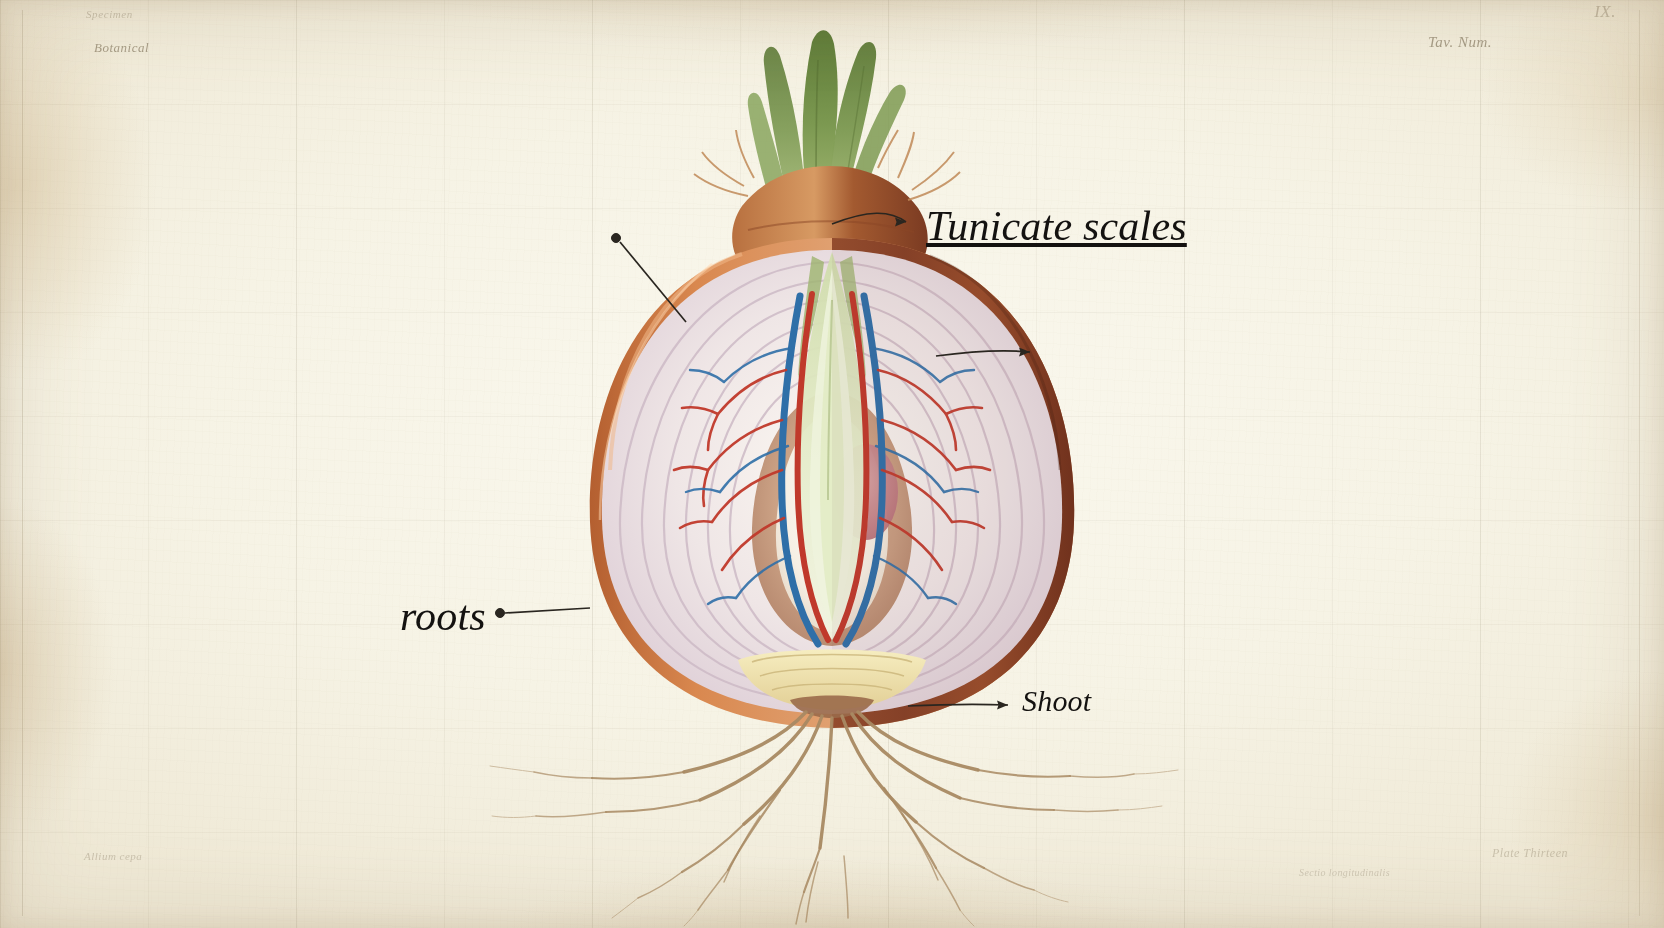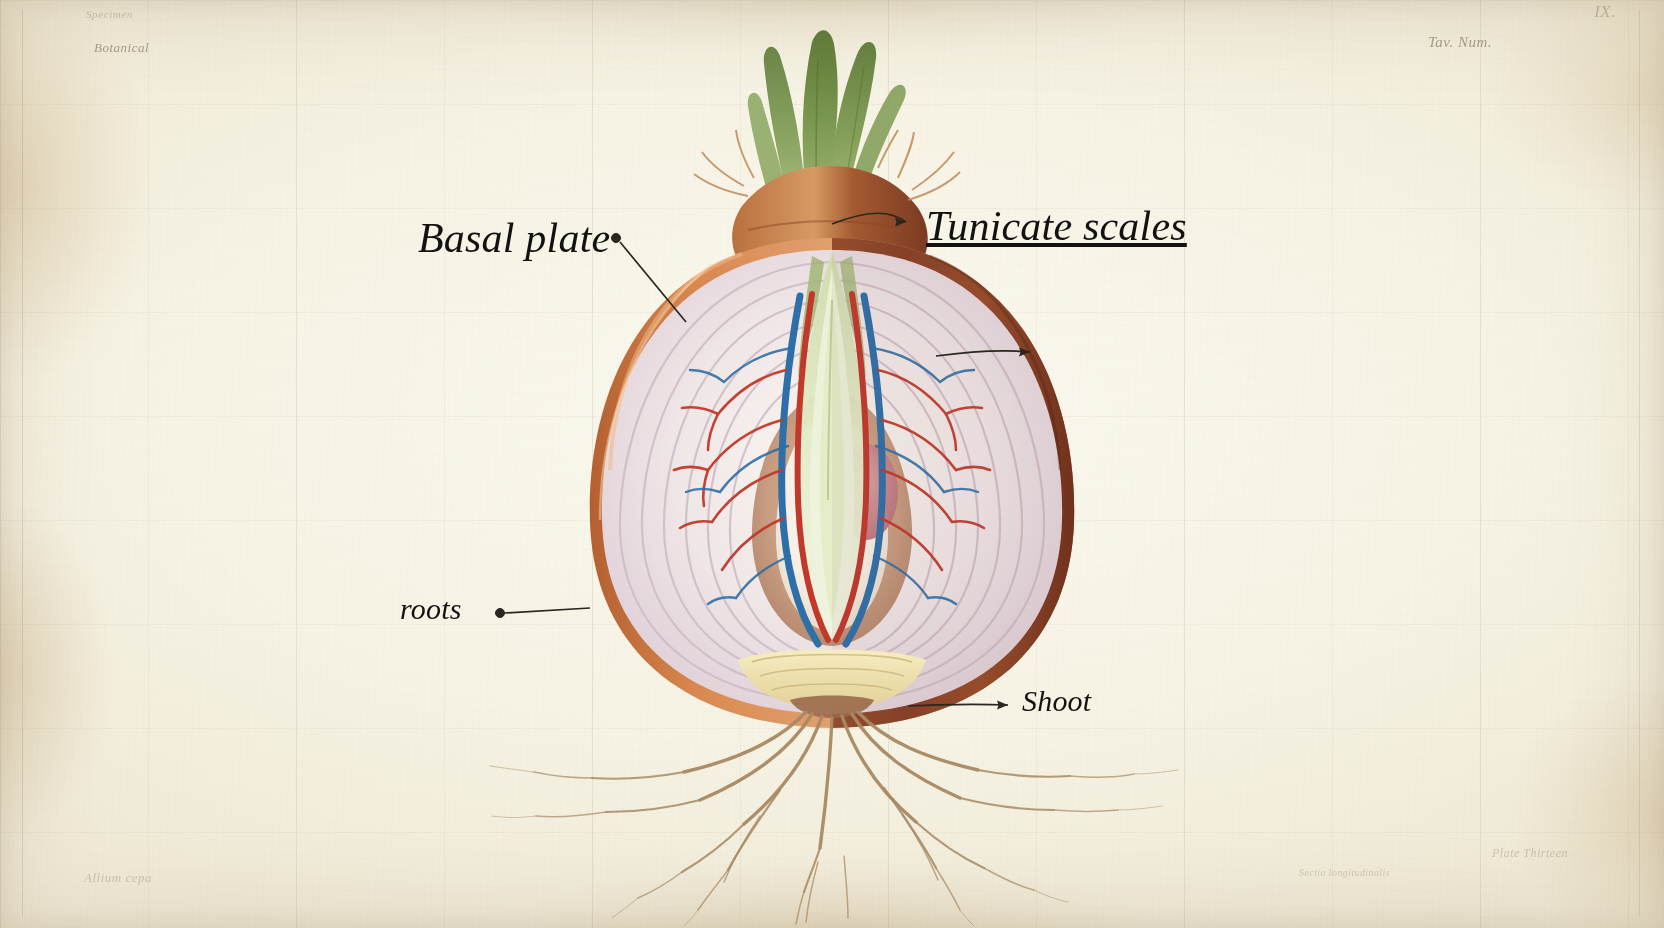--- a/index.html
+++ b/index.html
@@ -59,36 +59,36 @@
     position:absolute;
     color:rgba(96,80,56,.52);
     font-style:italic;
     white-space:nowrap;
     user-select:none;
   }
   .mn-tl{left:86px;top:8px;font-size:11px;letter-spacing:.6px;opacity:.55;}
   .mn-tl2{left:94px;top:40px;font-size:13px;letter-spacing:.5px;}
   .mn-tr{right:172px;top:34px;font-size:15px;letter-spacing:.5px;}
   .mn-trc{right:48px;top:2px;font-size:17px;letter-spacing:.5px;opacity:.6;}
-  .mn-bl{left:84px;top:870px;font-size:13px;letter-spacing:.5px;opacity:.5;}
+  .mn-bl{left:84px;top:850px;font-size:11px;letter-spacing:.5px;opacity:.5;}
   .mn-br1{right:274px;top:848px;font-size:10px;letter-spacing:.4px;opacity:.45;margin-top:19px;}
   .mn-br2{right:96px;top:846px;font-size:12px;letter-spacing:.5px;opacity:.5;}
 
   
   .label{
     position:absolute;
     font-style:italic;
     color:#141210;
     white-space:nowrap;
     letter-spacing:.2px;
   }
   .lbl-basal{left:418px;top:214px;font-size:42px;}
   .lbl-tunicate{left:926px;top:202px;font-size:42px;text-decoration:underline;}
   .lbl-vastelar{left:1044px;top:330px;font-size:42px;}
-  .lbl-roots{left:400px;top:592px;font-size:30px;}
+  .lbl-roots{left:400px;top:592px;font-size:42px;}
   .lbl-shoot{left:1022px;top:684px;font-size:30px;}
 
   svg.leaders{position:absolute;inset:0;width:1664px;height:928px;overflow:visible;}
 </style>
 </head>
 <body>
 
 <div id="stage">
 
   <div class="paper"></div>
@@ -366,21 +366,20 @@
       <path d="M1030 352 l -11 -4.5 l 1.5 4.5 l -1.5 4.5 z" stroke="none"></path>
 
       <circle cx="500" cy="613" r="4.5"></circle>
       <path d="M505 613 L 590 608" stroke-width="1.7" fill="none"></path>
 
       <path d="M908 706 C 950 704 980 704 1008 705" stroke-width="1.7" fill="none"></path>
       <path d="M1008 705 l -11 -4.5 l 1.5 4.5 l -1.5 4.5 z" stroke="none"></path>
     </g>
   </svg>
 
-  <div class="label lbl-basal">Basal plate</div>
   <div class="label lbl-tunicate">Tunicate scales</div>
   <div class="label lbl-roots">roots</div>
   <div class="label lbl-shoot">Shoot</div>
 
   <div class="margin-note mn-tl">Specimen</div>
   <div class="margin-note mn-tl2">Botanical</div>
   <div class="margin-note mn-tr">Tav. Num.</div>
   <div class="margin-note mn-trc">IX.</div>
   <div class="margin-note mn-bl">Allium cepa</div>
   <div class="margin-note mn-br1">Sectio longitudinalis</div>

